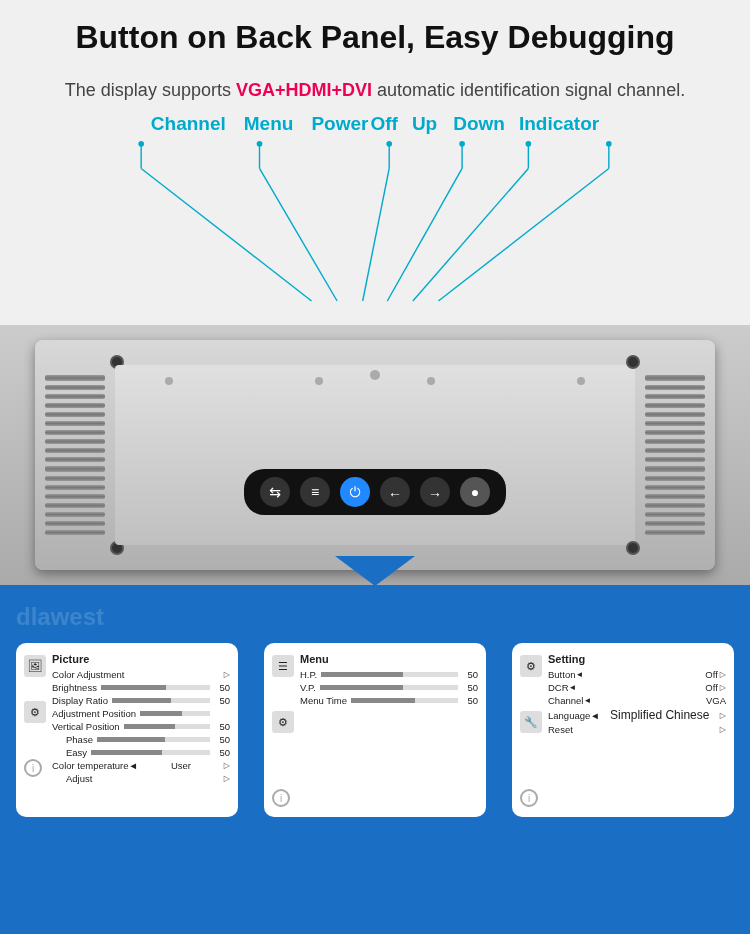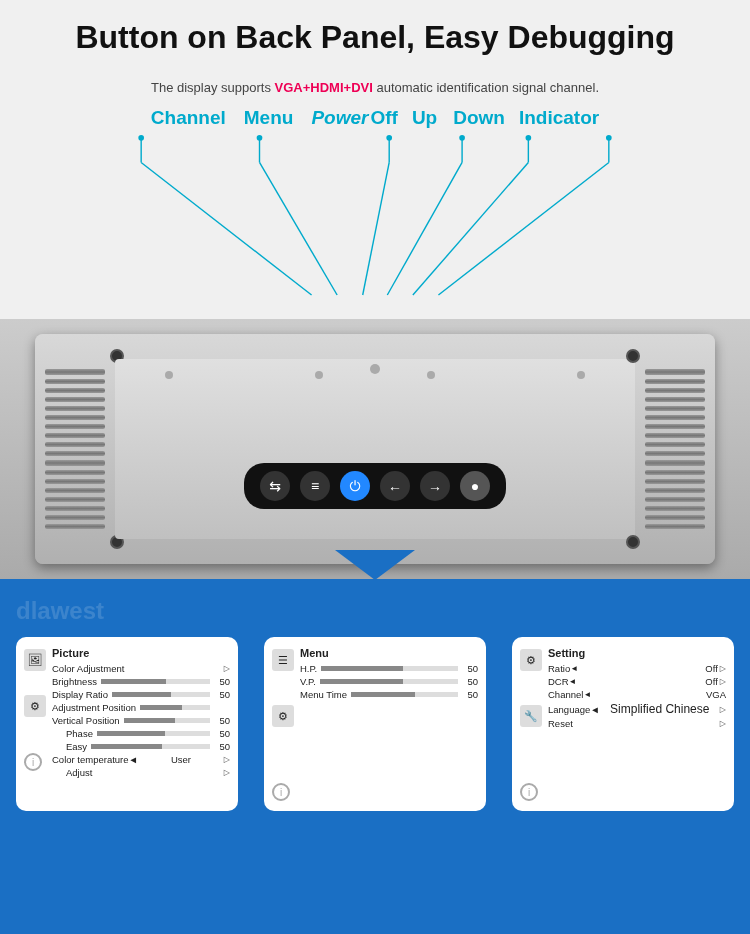--- a/index.html
+++ b/index.html
@@ -21,21 +21,21 @@
 
     .main-title {
       font-size: 32px;
       font-weight: 900;
       color: #111;
       line-height: 1.2;
       margin-bottom: 6px;
     }
 
     .subtitle {
-      font-size: 13px;
+      font-size: 18px;
       color: #444;
       margin-bottom: 12px;
       margin-top: 24px;
     }
 
     .subtitle .highlight {
       color: #e05;
       font-weight: bold;
     }
 
@@ -268,21 +268,21 @@
       <span>The display supports </span><span class="highlight">VGA+HDMI+DVI</span><span> automatic identification signal channel.</span>
     </p>
 
     <div class="label-row">
       <div class="label-item" style="margin-right:18px;">
         <span>Channel</span>
       </div>
       <div class="label-item" style="margin-right:18px;">
         <span>Menu</span>
       </div>
-      <div class="label-item" style="margin-right:2px;font-style:italic;">
+      <div class="label-item" style="margin-right:2px;">
         <span>Power</span>
       </div>
       <div class="label-item" style="margin-right:14px;">
         <span>Off</span>
       </div>
       <div class="label-item" style="margin-right:16px;">
         <span>Up</span>
       </div>
       <div class="label-item" style="margin-right:14px;">
         <span>Down</span>
@@ -514,21 +514,21 @@
       <div class="menu-card">
         <div style="display:flex; gap:6px; align-items:flex-start;">
           <div style="display:flex; flex-direction:column; gap:14px; padding-top:2px;">
             <div style="width:22px;height:22px;background:#ddd;border-radius:3px;display:flex;align-items:center;justify-content:center;font-size:11px;">⚙</div>
             <div style="width:22px;height:22px;background:#ddd;border-radius:3px;display:flex;align-items:center;justify-content:center;font-size:11px;margin-top:20px;">🔧</div>
             <div style="width:18px;height:18px;border-radius:50%;border:2px solid #aaa;display:flex;align-items:center;justify-content:center;font-size:10px;color:#aaa;margin-top:42px;">i</div>
           </div>
           <div style="flex:1;">
             <div class="card-title">Setting</div>
             <div class="card-row">
-              <span>Ratio</span>
+              <span>Button</span>
               <span style="font-size:8px;">◄</span>
               <span style="flex:1;text-align:right;padding-right:2px;">Off</span>
               <span class="arrow">▷</span>
             </div>
             <div class="card-row">
               <span>DCR</span>
               <span style="font-size:8px;">◄</span>
               <span style="flex:1;text-align:right;padding-right:2px;">Off</span>
               <span class="arrow">▷</span>
             </div>

